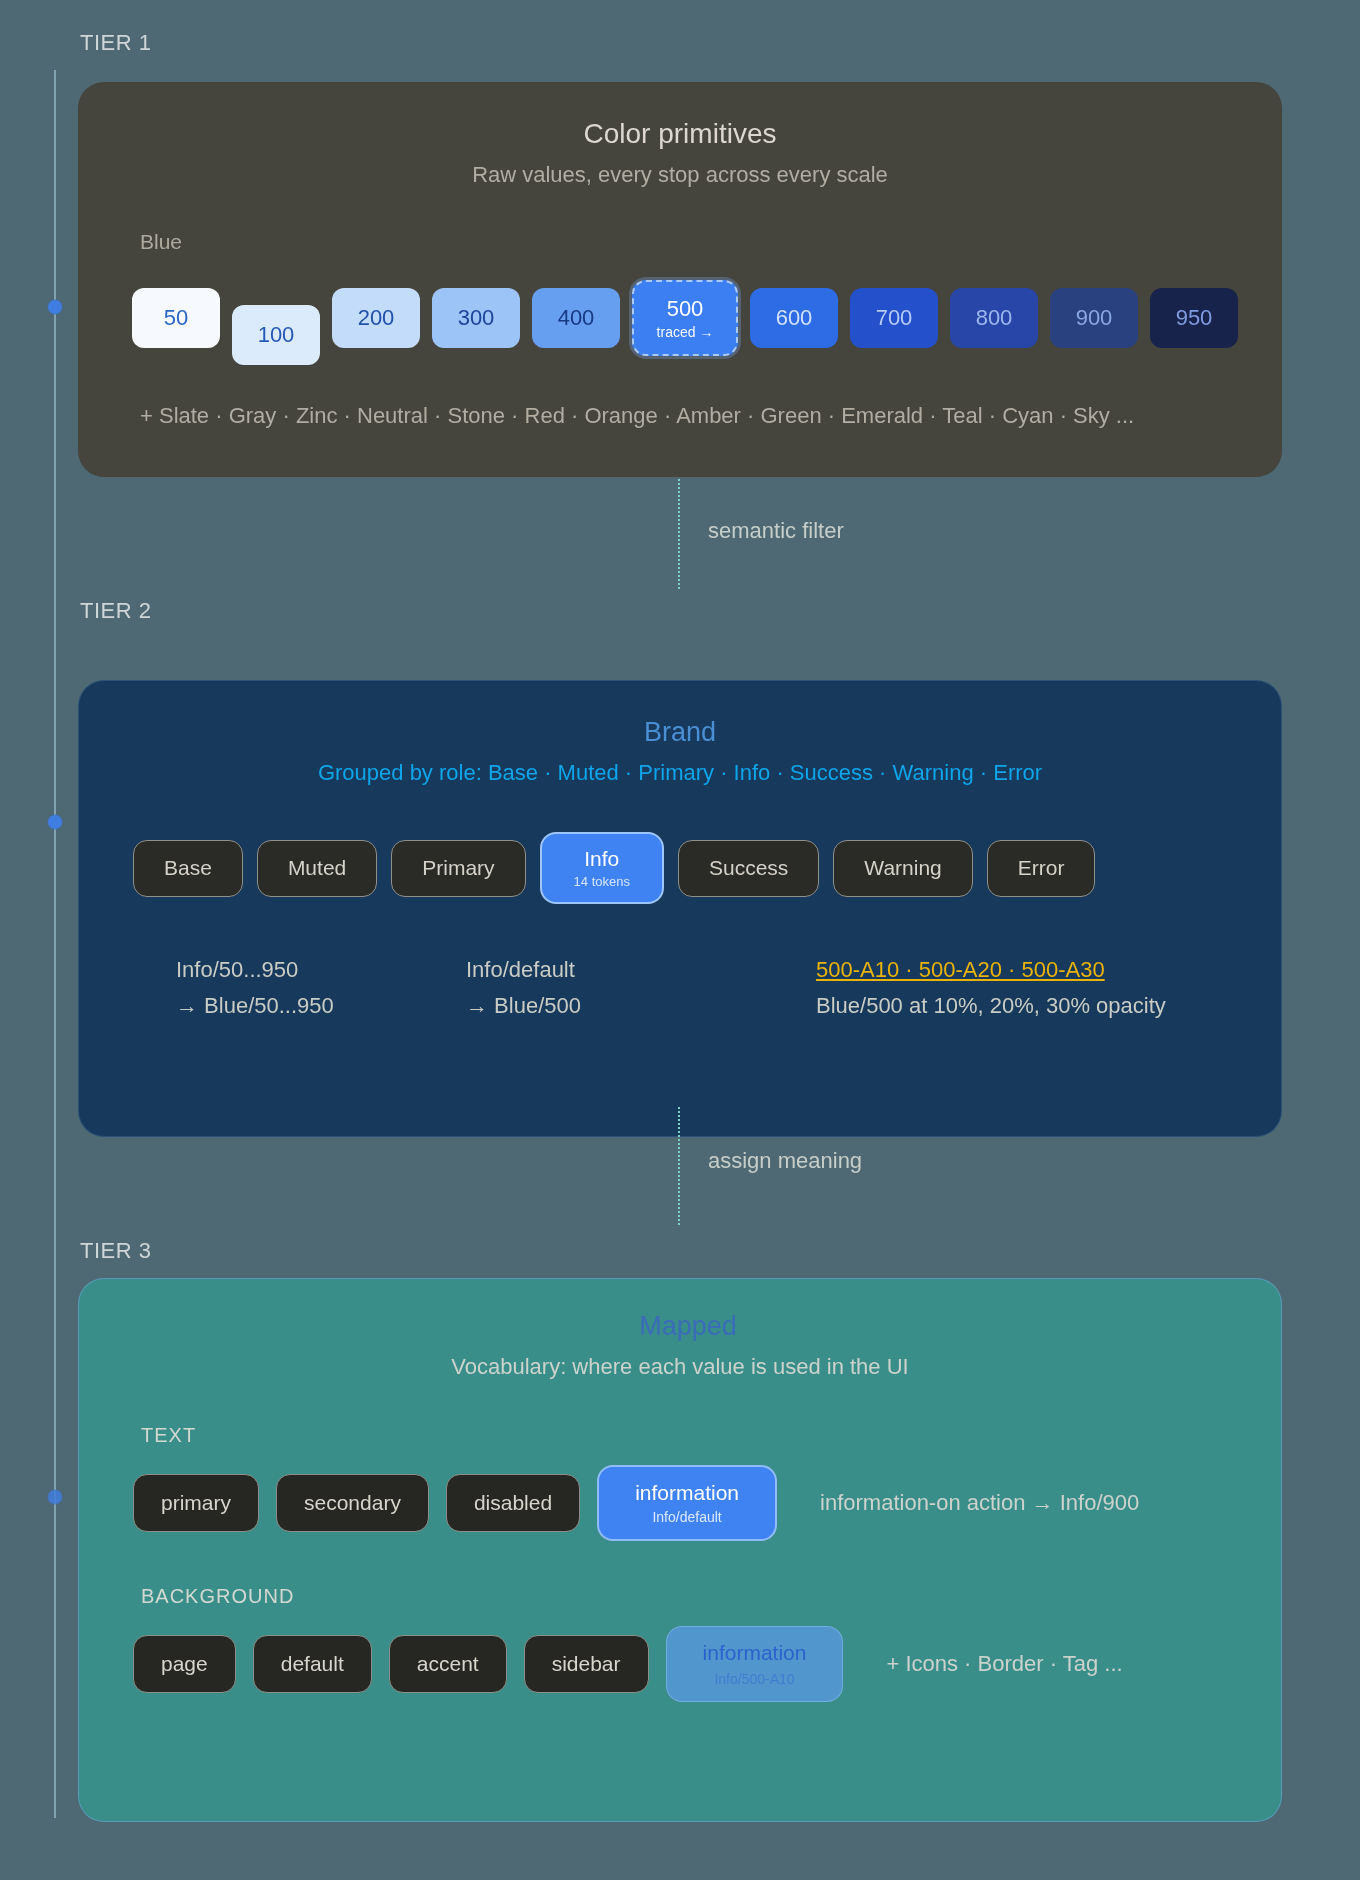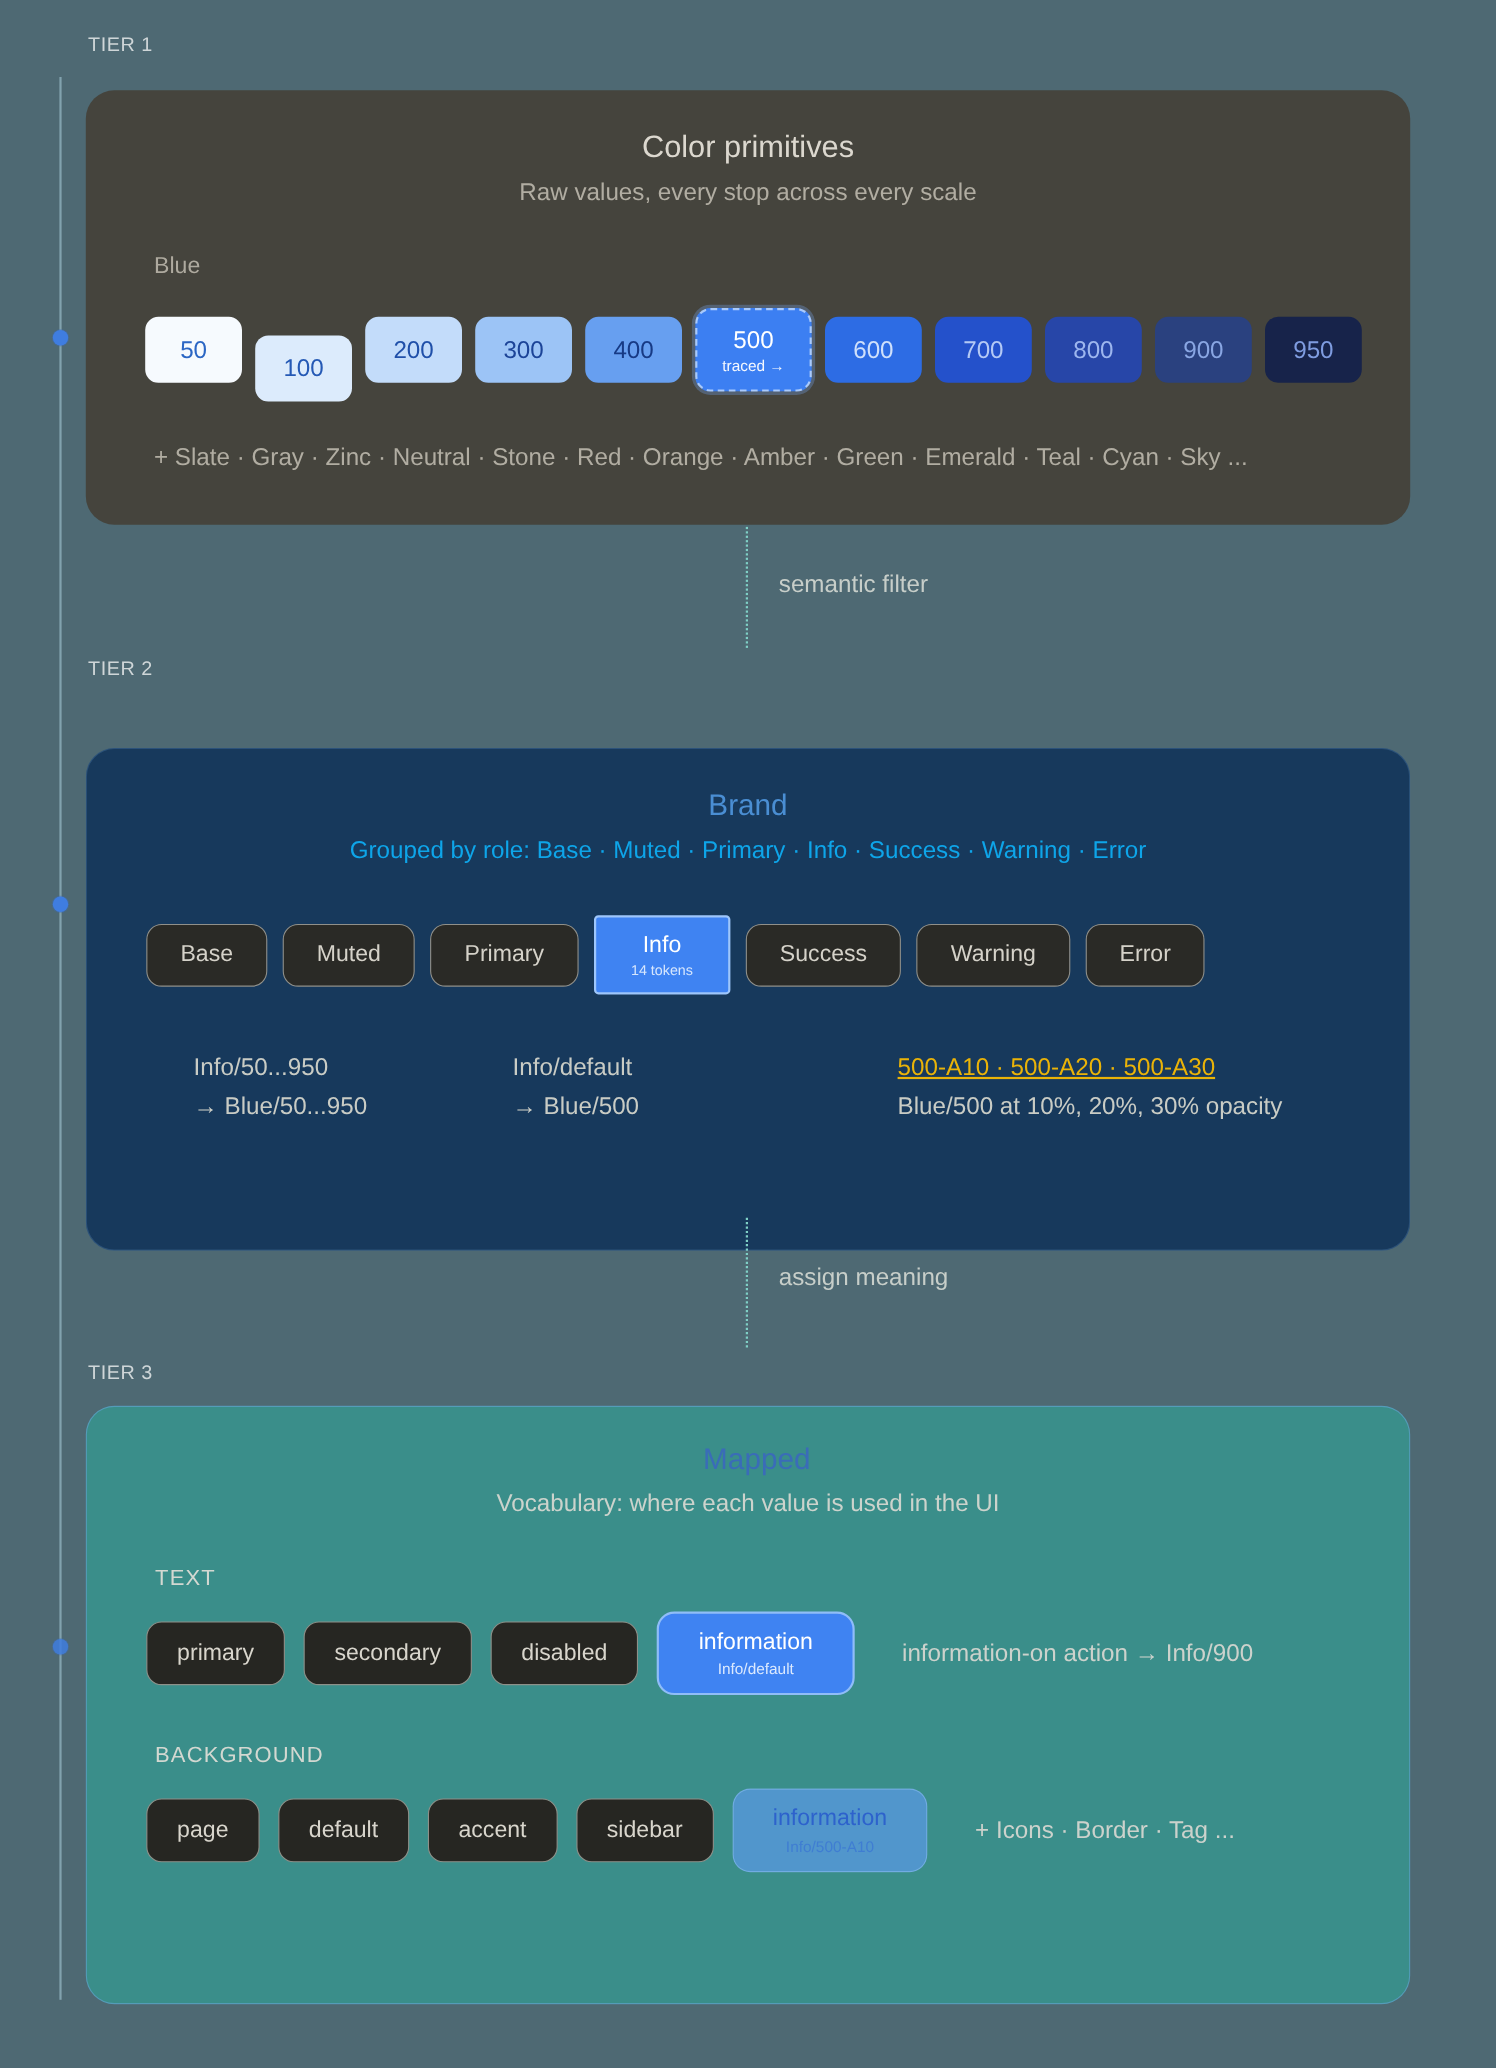--- a/index.html
+++ b/index.html
@@ -7,21 +7,21 @@
     width:1360px;height:1880px;position:relative;overflow:hidden;
     background:#4e6973;
     font-family:"Liberation Sans", sans-serif;
     -webkit-font-smoothing:antialiased;
   }
   
   .rail{position:absolute;left:54px;top:70px;width:2px;height:1748px;background:#8fb0bd;opacity:.8;}
   .rail-dot{position:absolute;left:48px;width:14px;height:14px;border-radius:50%;background:#3f7de0;box-shadow:0 0 0 1px rgba(60,110,190,.35);}
   .rail-dot.d1{top:300px;} .rail-dot.d2{top:815px;} .rail-dot.d3{top:1490px;opacity:.85;}
 
-  .tier-label{position:absolute;left:80px;font-size:18px;letter-spacing:.5px;color:#cfd6d8;}
+  .tier-label{position:absolute;left:80px;font-size:22px;letter-spacing:.5px;color:#cfd6d8;}
   .tier-label.t1{top:30px;} .tier-label.t2{top:598px;} .tier-label.t3{top:1238px;}
 
   .card{position:absolute;left:78px;width:1204px;border-radius:26px;box-sizing:border-box;}
   .card1{top:82px;height:395px;background:#45443d;}
   .card2{top:680px;height:457px;background:#17395c;border:1px solid rgba(90,140,190,.30);}
   .card3{top:1278px;height:544px;background:#3a8e8a;border:1px solid rgba(110,170,230,.5);}
 
   .card-title{text-align:center;font-size:28px;margin-top:36px;color:#dcd8cf;}
   .card-sub{text-align:center;font-size:22px;margin-top:12px;color:#b1ada2;}
   .card2 .card-title{font-size:27px;color:#4a8ed3;}
@@ -38,21 +38,21 @@
 
   .connector-line{position:absolute;left:678px;width:0;border-left:2px dotted #7fd0c6;}
   .connector-line.c1{top:479px;height:110px;}
   .connector-line.c2{top:1107px;height:118px;}
   .connector-label{position:absolute;left:708px;font-size:22px;color:#c7cec9;}
   .connector-label.c1{top:518px;} .connector-label.c2{top:1148px;}
 
   .roles-row{margin:46px 0 0 54px;display:flex;gap:14px;align-items:center;}
   .role{background:#2a2a26;border:1.5px solid #90908a;border-radius:14px;height:57px;padding:0 30px;
         display:flex;align-items:center;justify-content:center;color:#d5d2c9;font-size:21px;box-sizing:border-box;cursor:pointer;}
-  .role-highlight{background:#3f83f2;border:2px solid #9ec6fb;height:72px;flex-direction:column;color:#ffffff;padding:0 32px;border-radius:4px;}
+  .role-highlight{background:#3f83f2;border:2px solid #9ec6fb;height:72px;flex-direction:column;color:#ffffff;padding:0 32px;border-radius:16px;}
   .role-sub{font-size:13px;color:#d6e6fd;margin-top:3px;}
 
   .mappings{display:flex;margin:48px 0 0 97px;font-size:22px;line-height:36px;color:#c9ccc5;}
   .map-col1{width:290px;} .map-col2{width:350px;} .map-col3{flex:1;}
   .map-accent{color:#eab308;text-decoration:underline;}
 
   .section-label{margin:44px 0 0 62px;font-size:20px;letter-spacing:1px;color:#d3d8d1;}
   .chips-row{margin:18px 0 0 54px;display:flex;gap:17px;align-items:center;}
   .chip{background:#262622;border:1.5px solid #8d9089;border-radius:14px;height:58px;padding:0 27px;
         display:flex;align-items:center;justify-content:center;color:#d8d5cc;font-size:21px;box-sizing:border-box;cursor:pointer;}

